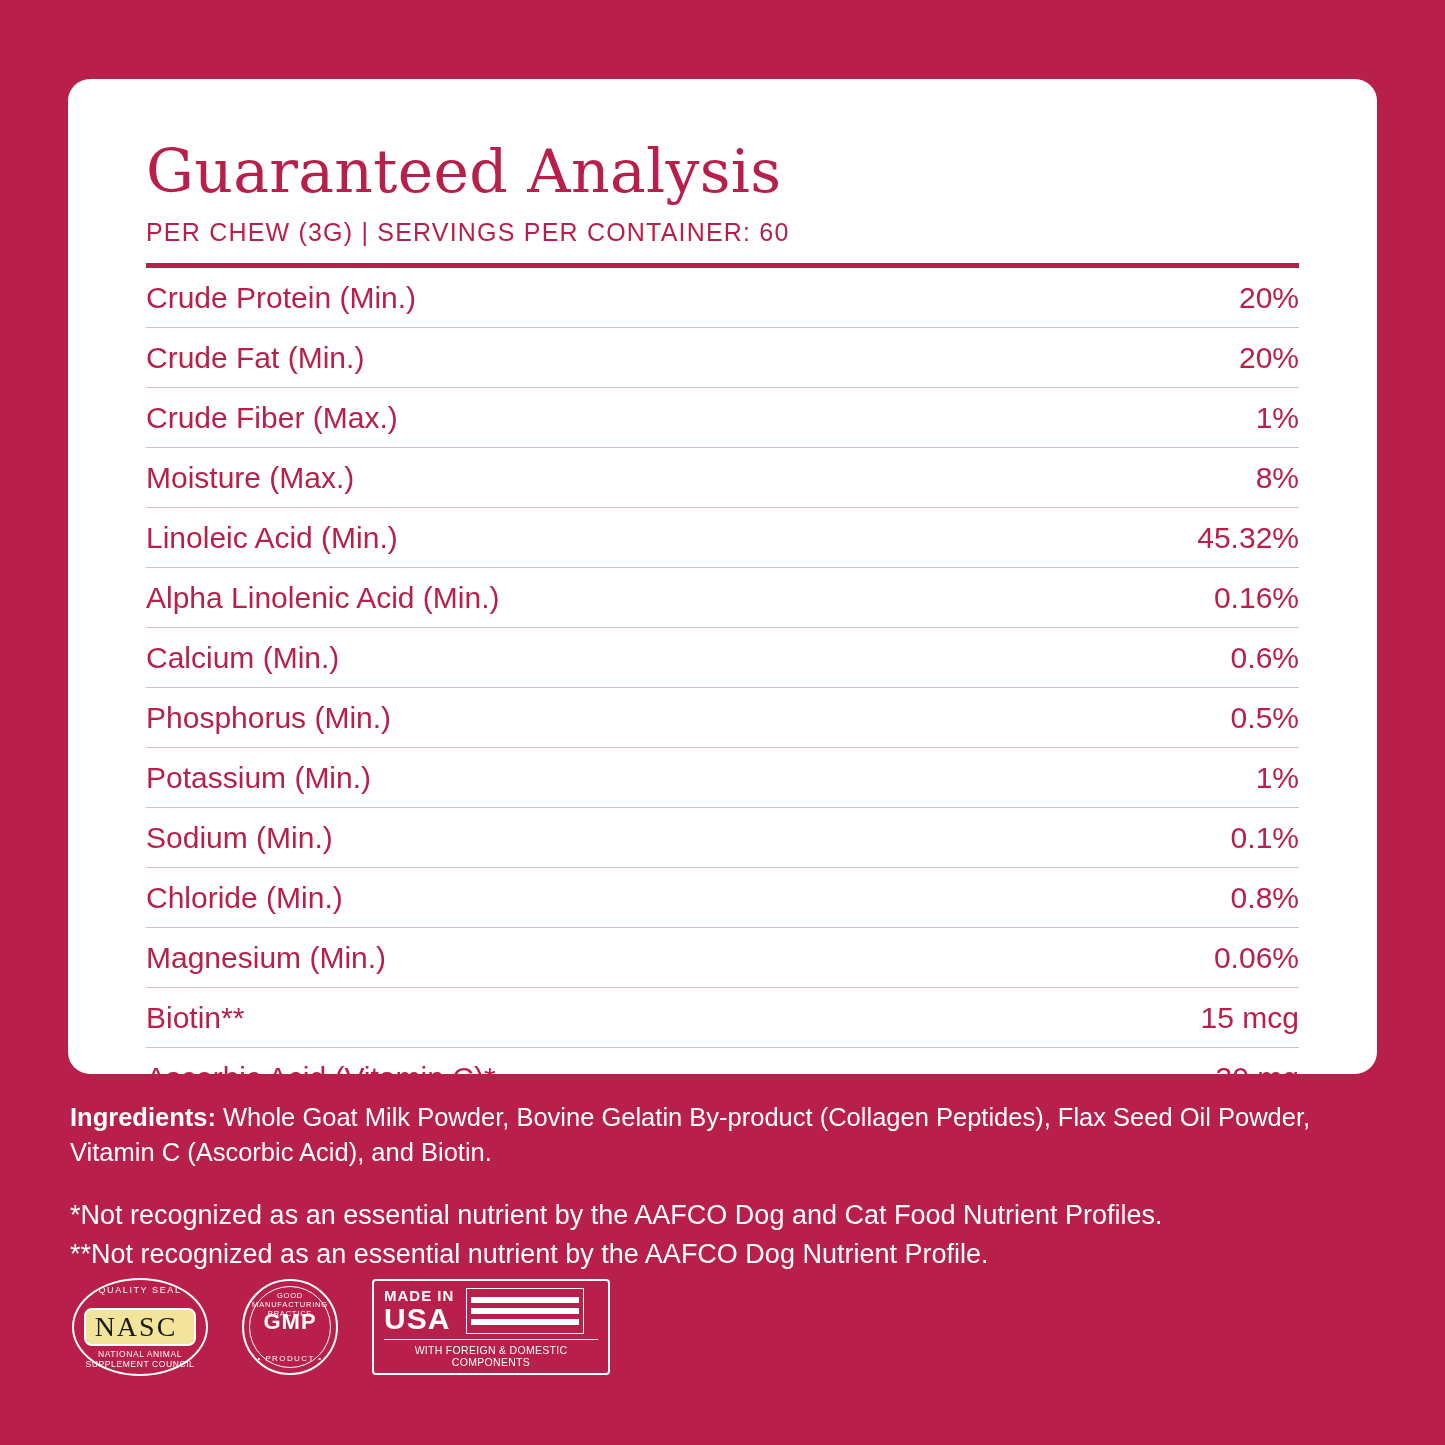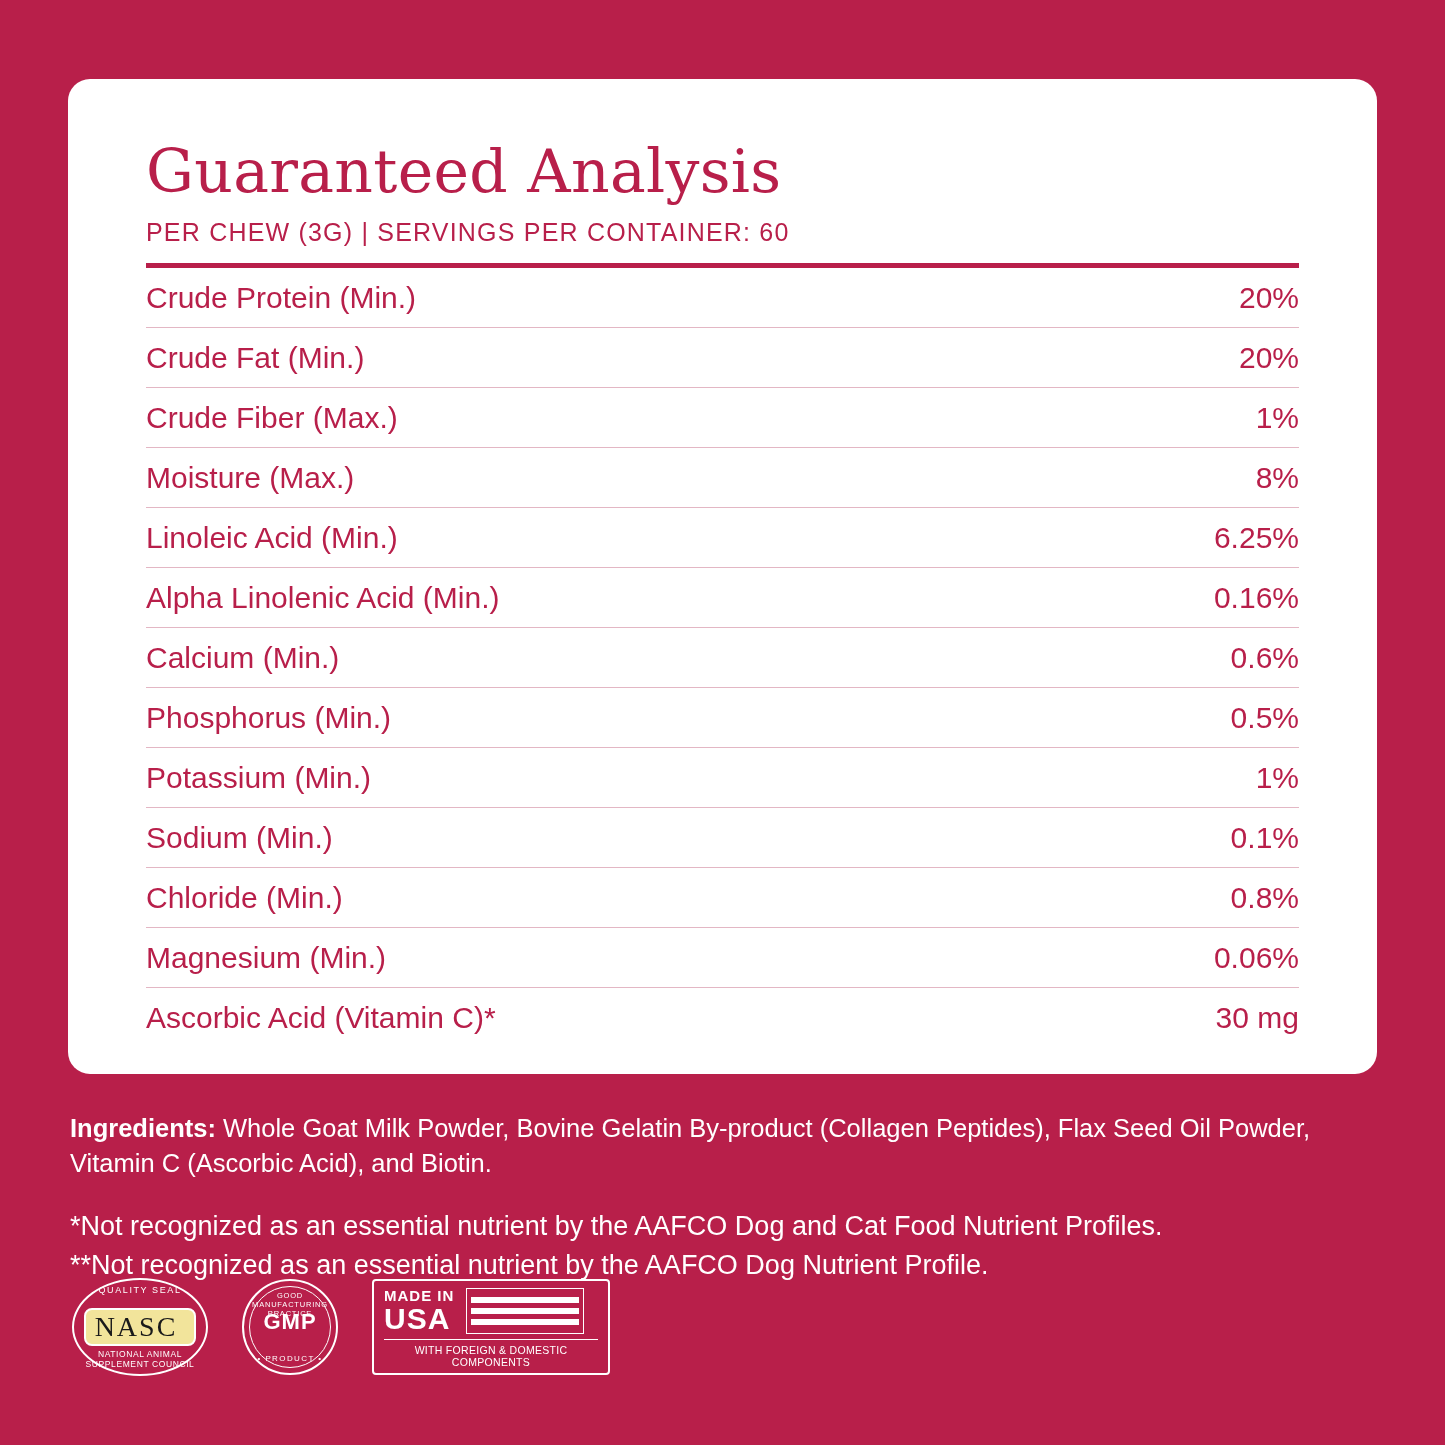--- a/index.html
+++ b/index.html
@@ -93,21 +93,21 @@
     position: absolute;
     left: 70px;
     top: 1095px;
     width: 1320px;
     color: #ffffff;
   }
 
   .ingredients {
     font-size: 25.5px;
     line-height: 1.38;
-    margin: 16px 0 26px 0;
+    margin: 5px 0 26px 0;
     max-width: 1250px;
   }
   .ingredients b {
     font-weight: bold;
   }
 
   .footnote {
     font-size: 27px;
     line-height: 1.42;
     margin: 0;
@@ -314,21 +314,21 @@
         <tr>
           <td class="nutrient">Crude Fiber (Max.)</td>
           <td class="amount">1%</td>
         </tr>
         <tr>
           <td class="nutrient">Moisture (Max.)</td>
           <td class="amount">8%</td>
         </tr>
         <tr>
           <td class="nutrient">Linoleic Acid (Min.)</td>
-          <td class="amount">6.25%</td>
+          <td class="amount">45.32%</td>
         </tr>
         <tr>
           <td class="nutrient">Alpha Linolenic Acid (Min.)</td>
           <td class="amount">0.16%</td>
         </tr>
         <tr>
           <td class="nutrient">Calcium (Min.)</td>
           <td class="amount">0.6%</td>
         </tr>
         <tr>
@@ -343,20 +343,24 @@
           <td class="nutrient">Sodium (Min.)</td>
           <td class="amount">0.1%</td>
         </tr>
         <tr>
           <td class="nutrient">Chloride (Min.)</td>
           <td class="amount">0.8%</td>
         </tr>
         <tr>
           <td class="nutrient">Magnesium (Min.)</td>
           <td class="amount">0.06%</td>
+        </tr>
+        <tr>
+          <td class="nutrient">Biotin**</td>
+          <td class="amount">15 mcg</td>
         </tr>
         <tr>
           <td class="nutrient">Ascorbic Acid (Vitamin C)*</td>
           <td class="amount">30 mg</td>
         </tr>
       </tbody>
     </table>
   </div>
 
   <div class="below">

